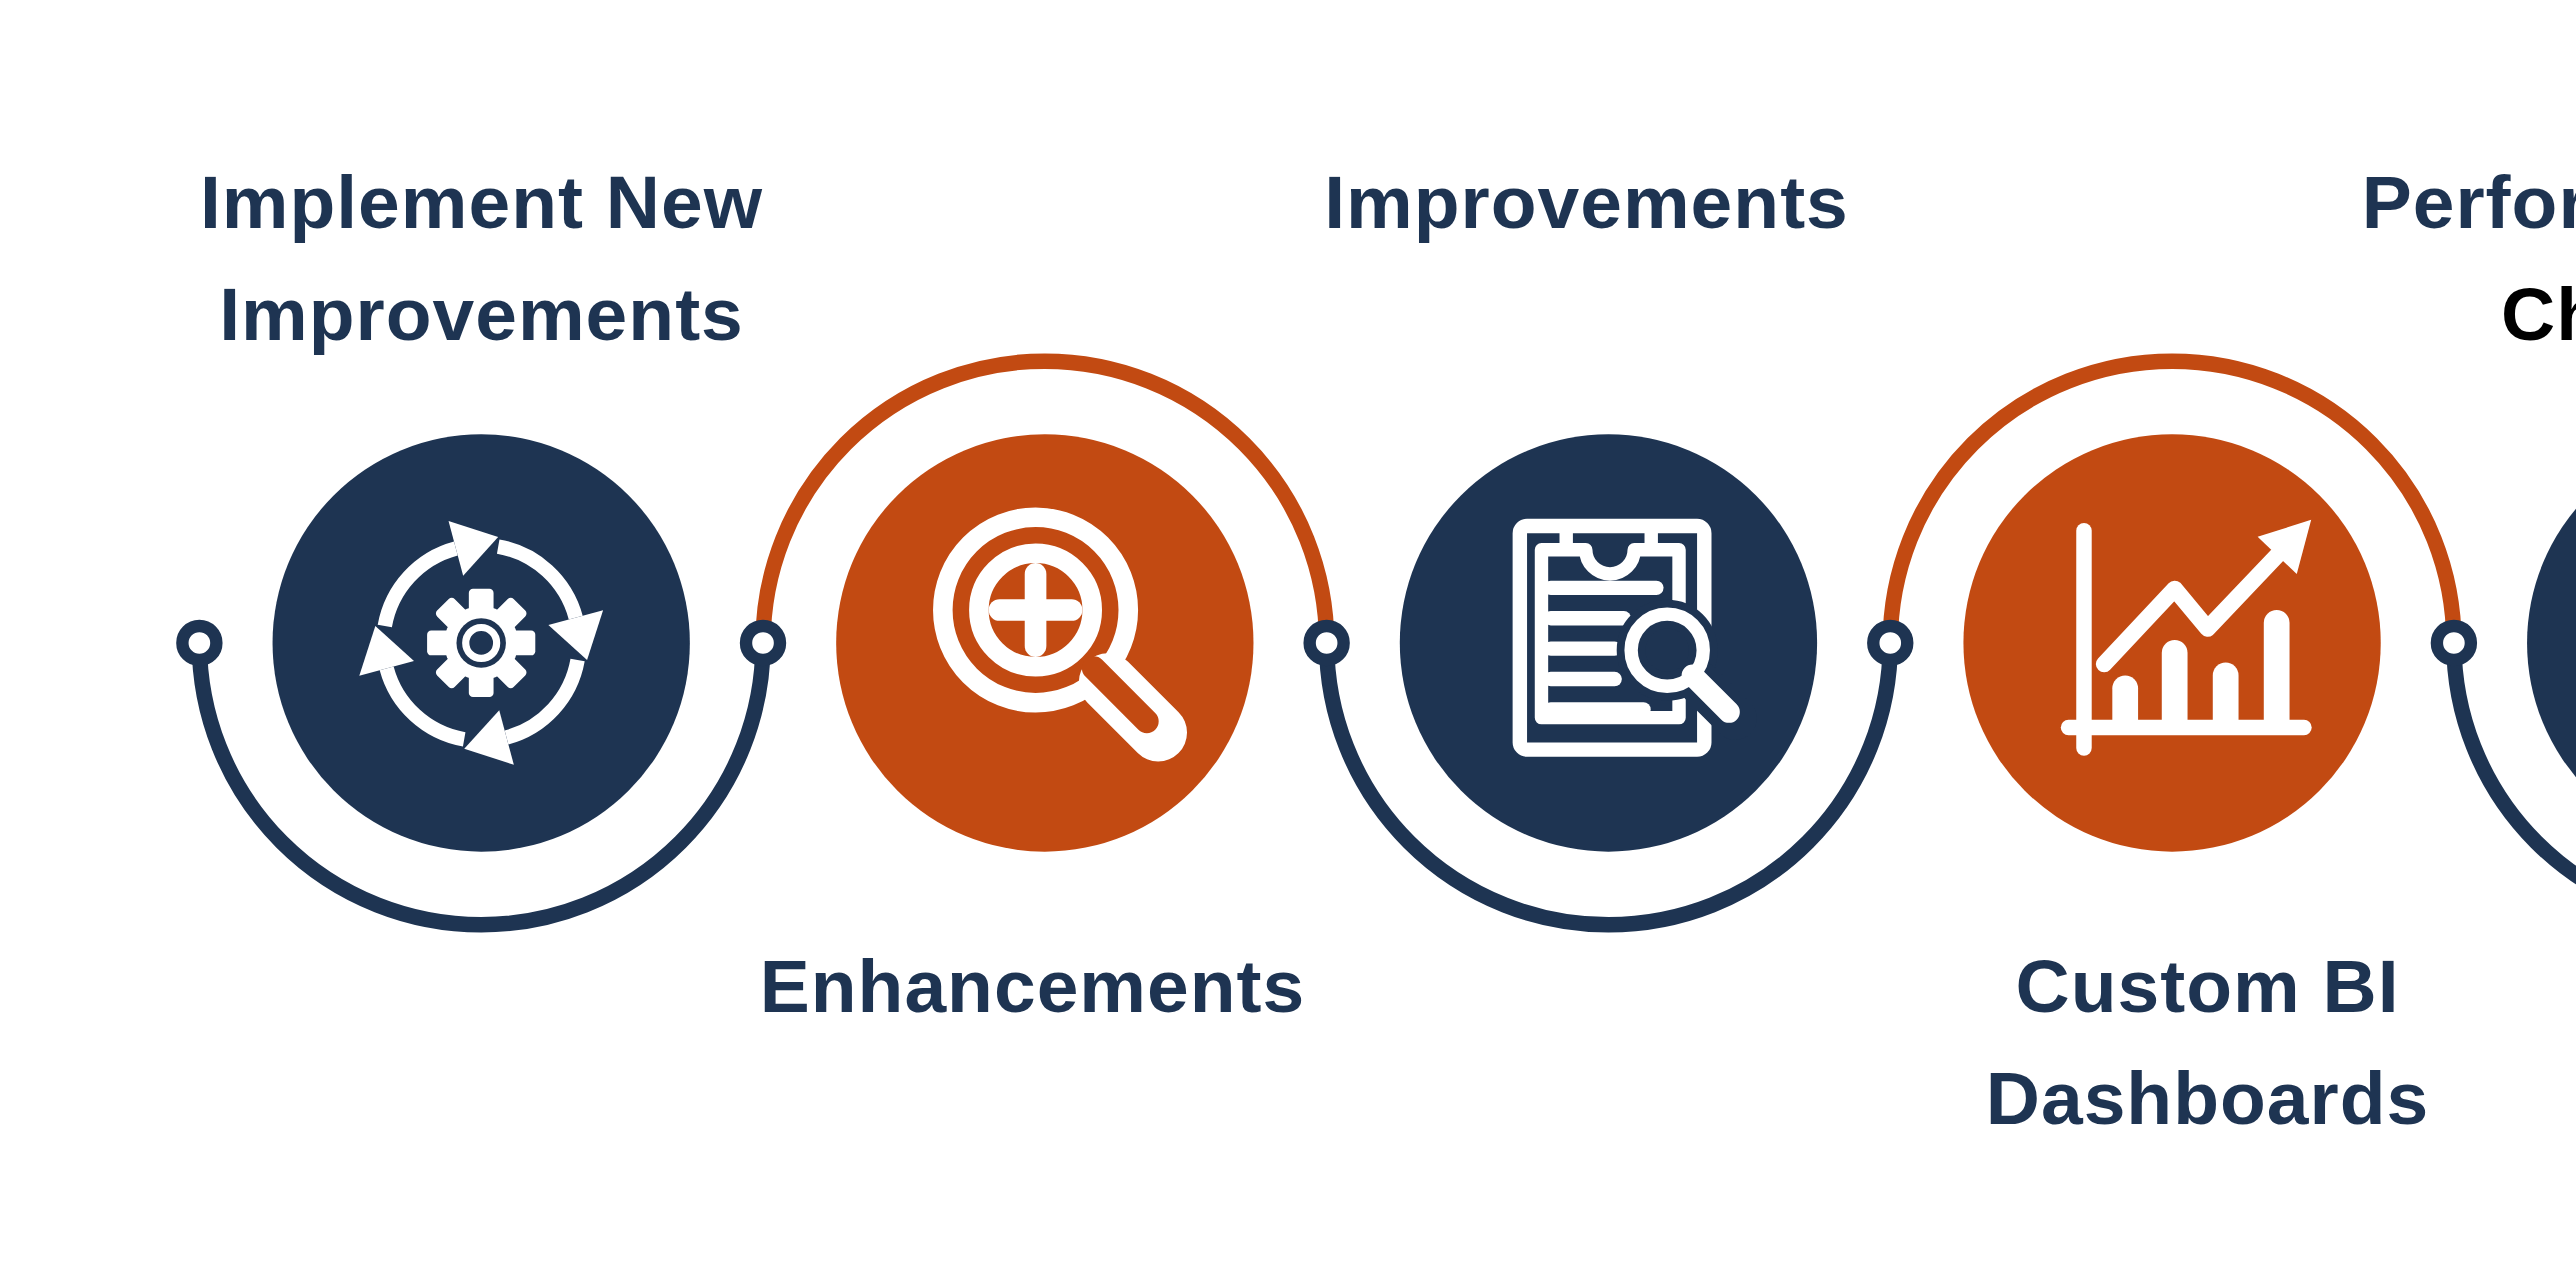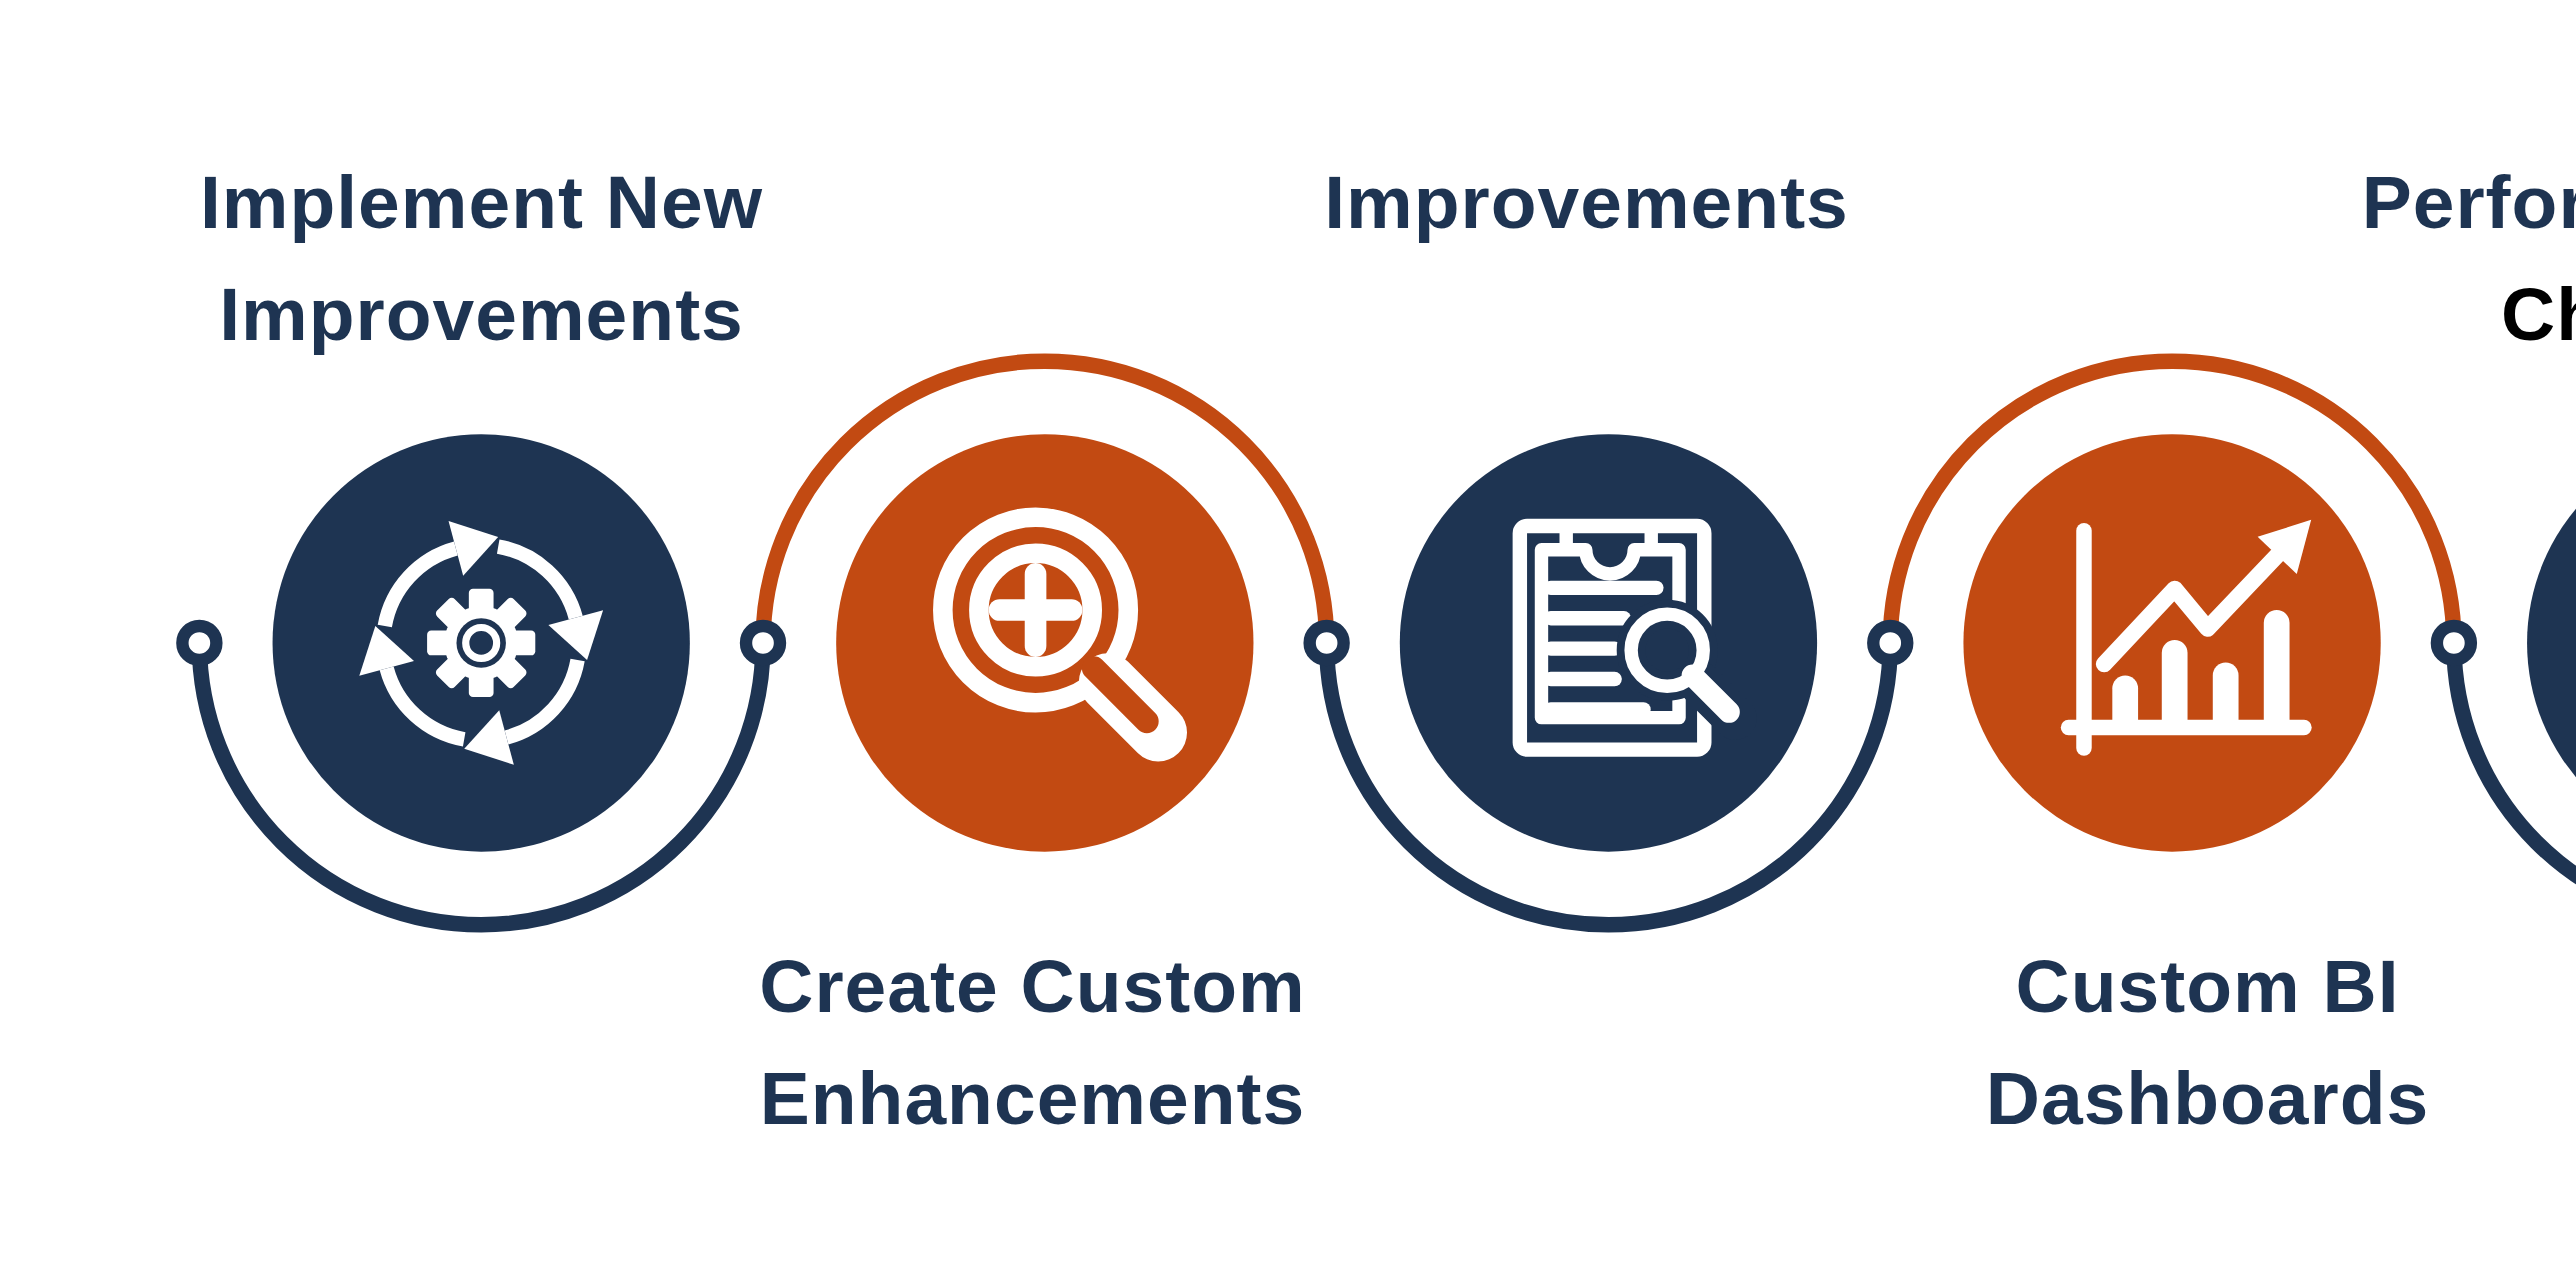--- a/index.html
+++ b/index.html
@@ -140,21 +140,20 @@
       <circle class="dot" cx="5857" cy="1248" r="33"></circle>
     </g>
   </svg>
 
   <div class="label top-label" style="left:121px">
     <div class="l1">Implement New</div>
     <div class="l2">Improvements</div>
   </div>
 
   <div class="label bottom-label" style="left:672px">
-    <div class="l1">Create Custom</div>
     <div class="l2">Enhancements</div>
   </div>
 
   <div class="label top-label" style="left:1226px">
     <div class="l2">Improvements</div>
   </div>
 
   <div class="label bottom-label" style="left:1847px">
     <div class="l1">Custom BI</div>
     <div class="l2">Dashboards</div>

